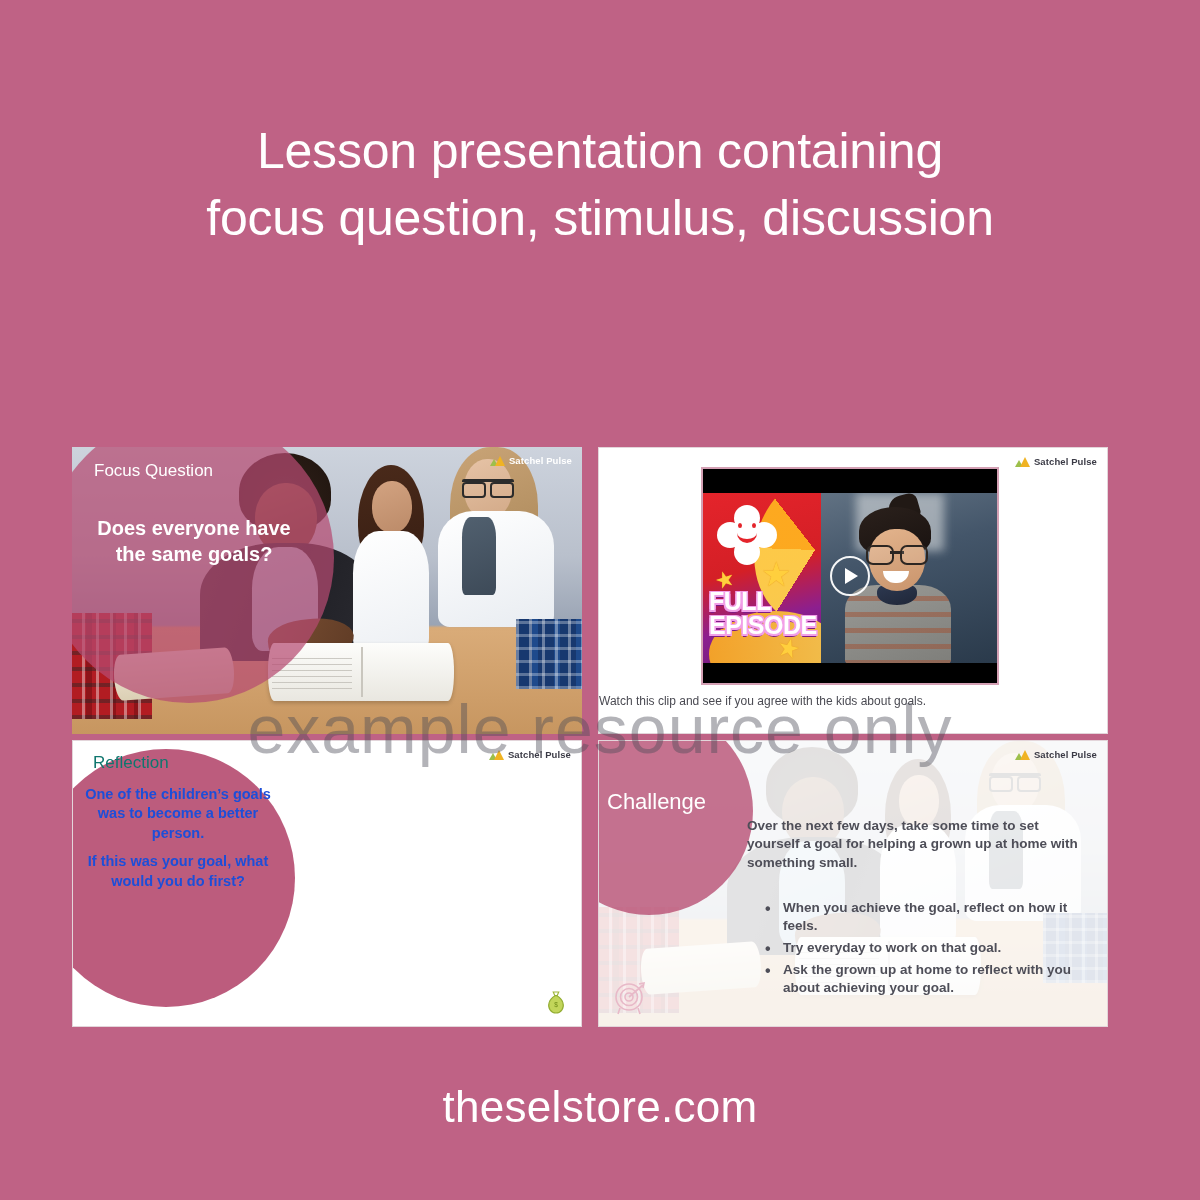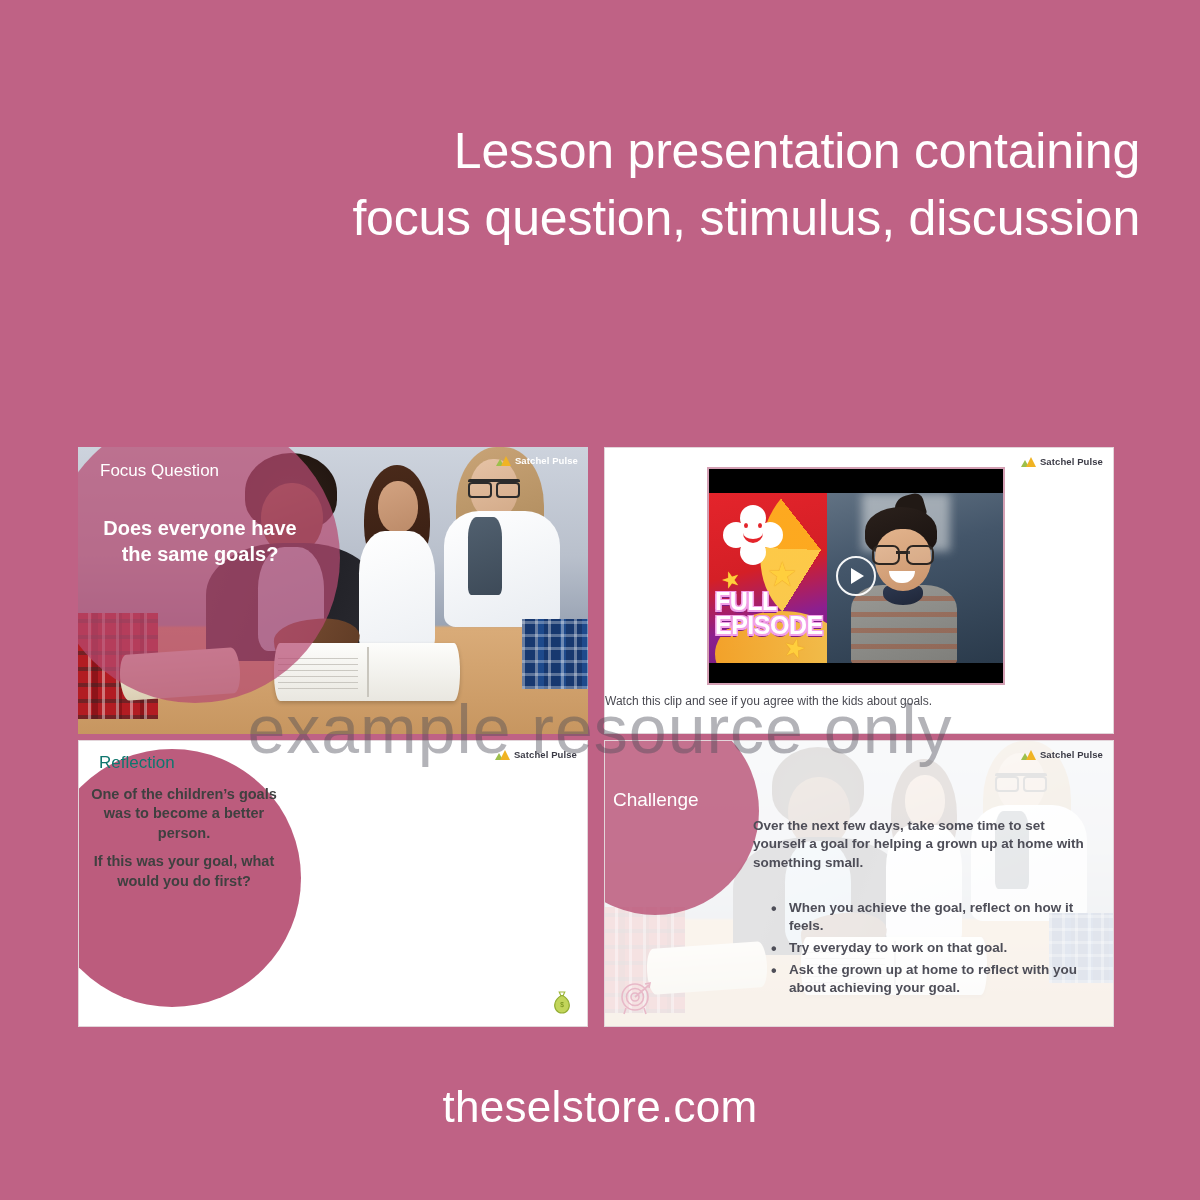--- a/index.html
+++ b/index.html
@@ -15,21 +15,21 @@
     font-family: "Liberation Sans", sans-serif;
     position: relative;
   }
 
   
   .headline {
     position: absolute;
     top: 118px;
     left: 60px;
     width: 1080px;
-    text-align: right;
+    text-align: center;
     color: #ffffff;
     font-size: 50px;
     line-height: 1.34;
     font-weight: 400;
     letter-spacing: -0.2px;
   }
   .headline .hl-line { display: block; white-space: nowrap; }
 
   
   .footer-url {
@@ -40,21 +40,21 @@
     text-align: center;
     color: #ffffff;
     font-size: 44px;
     font-weight: 400;
     letter-spacing: 0.3px;
   }
 
   
   .slides {
     position: absolute;
-    left: 78px;
+    left: 72px;
     top: 447px;
     width: 996px;
     height: 580px;
   }
   .slide {
     position: absolute;
     width: 510px;
     height: 287px;
     background: #ffffff;
     overflow: hidden;
@@ -468,21 +468,21 @@
     position: absolute;
     left: 20px; top: 12px;
     color: #0f766e;
     font-size: 17px;
     z-index: 12;
   }
   .s3-body {
     position: absolute;
     left: 12px; top: 44px;
     width: 186px;
-    color: #404040;
+    color: #1d4ed8;
     font-size: 14.5px;
     font-weight: 700;
     line-height: 1.34;
     text-align: center;
     z-index: 12;
   }
   .s3-body p + p { margin-top: 9px; }
   .bubble {
     position: absolute;
     left: 310px; top: 92px;
@@ -542,21 +542,21 @@
   .s4-circle {
     left: -54px; top: -34px;
     width: 208px; height: 208px;
     background: rgba(182, 75, 113, 0.78);
     z-index: 10;
   }
   .s4-label {
     position: absolute;
     left: 8px; top: 48px;
     color: #ffffff;
-    font-size: 19px;
+    font-size: 22px;
     z-index: 16;
   }
   .s4-body {
     position: absolute;
     left: 148px; top: 76px;
     width: 344px;
     color: #4e4e58;
     font-size: 13.5px;
     font-weight: 700;
     line-height: 1.36;

